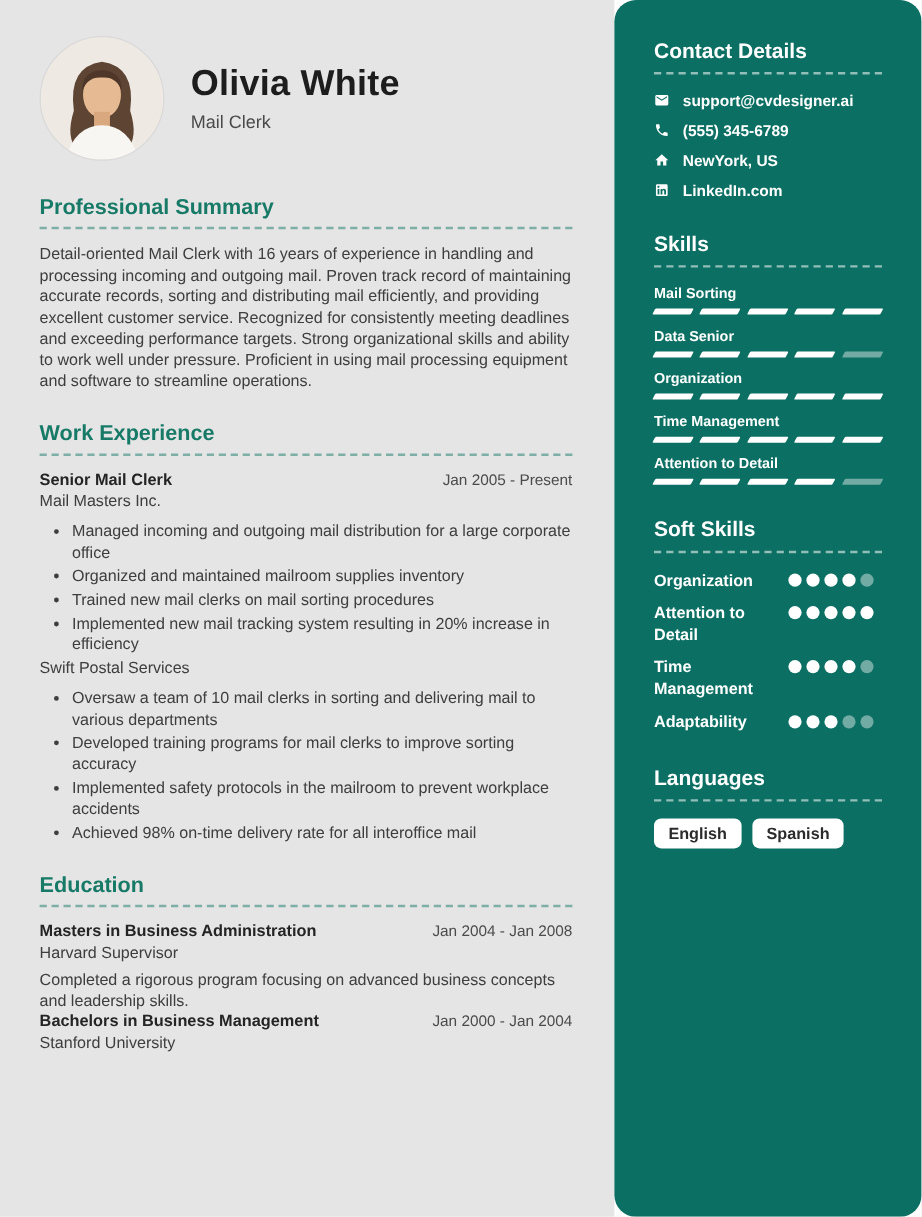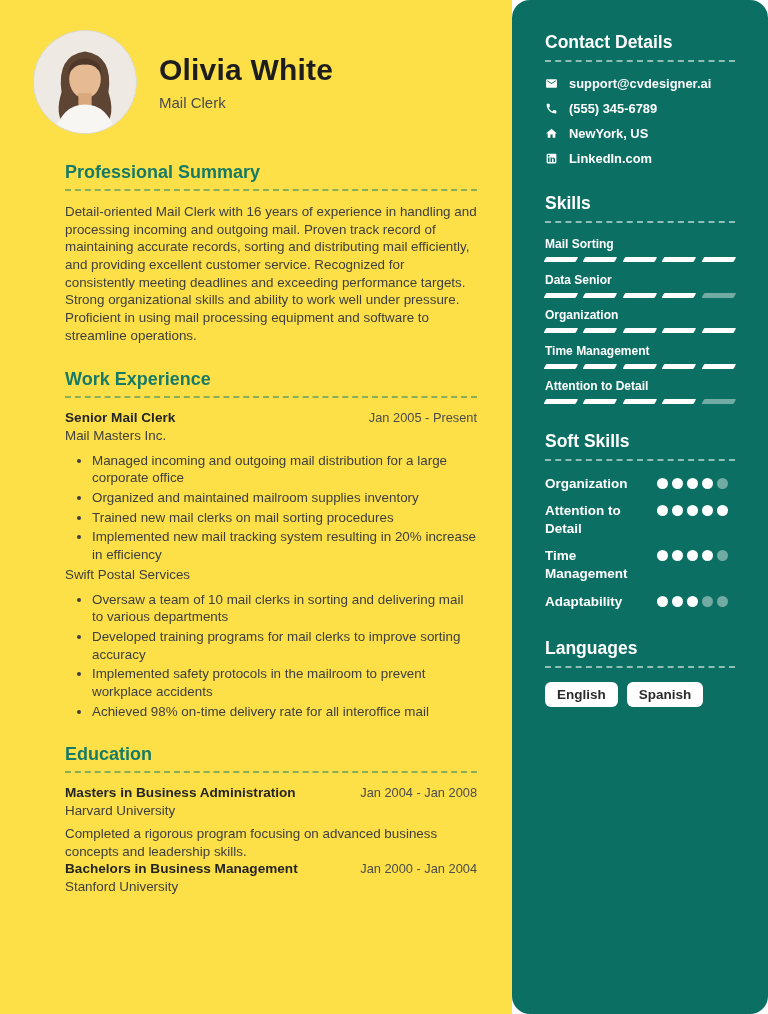--- a/index.html
+++ b/index.html
@@ -7,34 +7,34 @@
   body {
     font-family:"Liberation Sans", sans-serif;
     background:#ffffff;
     display:flex;
     overflow:hidden;
     color:#3e3e3e;
   }
   
   .main {
     width:512px; height:1014px;
-    background:#fde047;
+    background:#e5e5e5;
     padding:30px 35px 20px 33px;
   }
   .header { display:flex; align-items:center; gap:22px; margin-bottom:28px; }
   .avatar {
     width:104px; height:104px; border-radius:50%;
     border:1px solid #d9d9d9; overflow:hidden; flex:0 0 auto;
     background:#efe9e3;
   }
   .avatar svg { width:100%; height:100%; display:block; }
   .name { font-size:30px; font-weight:700; color:#1d1d1d; letter-spacing:.2px; }
   .job-title-header { font-size:15px; color:#4a4a4a; margin-top:7px; }
 
-  .section { margin-top:24px;margin-left:32px; }
+  .section { margin-top:24px; }
   .section:first-of-type { margin-top:0; }
   .sec-head { font-size:18px; font-weight:700; color:#177a67; }
   .sec-rule { border-top:2px dashed rgba(23,122,103,.5); margin:6px 0 12px 0; }
 
   .body-text { font-size:13.4px; line-height:1.32; color:#3e3e3e; }
 
   .entry-head { display:flex; justify-content:space-between; align-items:baseline; margin-top:12px; }
   .entry-head:first-child { margin-top:0;gap:40px; }
   .entry-title { font-size:13.6px; font-weight:700; color:#242424; }
   .entry-date { font-size:12.8px; color:#4b4b4b; white-space:nowrap; }
@@ -146,21 +146,21 @@
 
   <div class="section">
     <div class="sec-head">Education</div>
     <div class="sec-rule"></div>
 
     <div>
       <div class="entry-head">
         <span class="entry-title">Masters in Business Administration</span>
         <span class="entry-date">Jan 2004 - Jan 2008</span>
       </div>
-      <div class="entry-sub">Harvard University</div>
+      <div class="entry-sub">Harvard Supervisor</div>
       <p class="edu-desc">Completed a rigorous program focusing on advanced business concepts and leadership skills.</p>
     </div>
 
     <div>
       <div class="entry-head">
         <span class="entry-title">Bachelors in Business Management</span>
         <span class="entry-date">Jan 2000 - Jan 2004</span>
       </div>
       <div class="entry-sub">Stanford University</div>
     </div>

